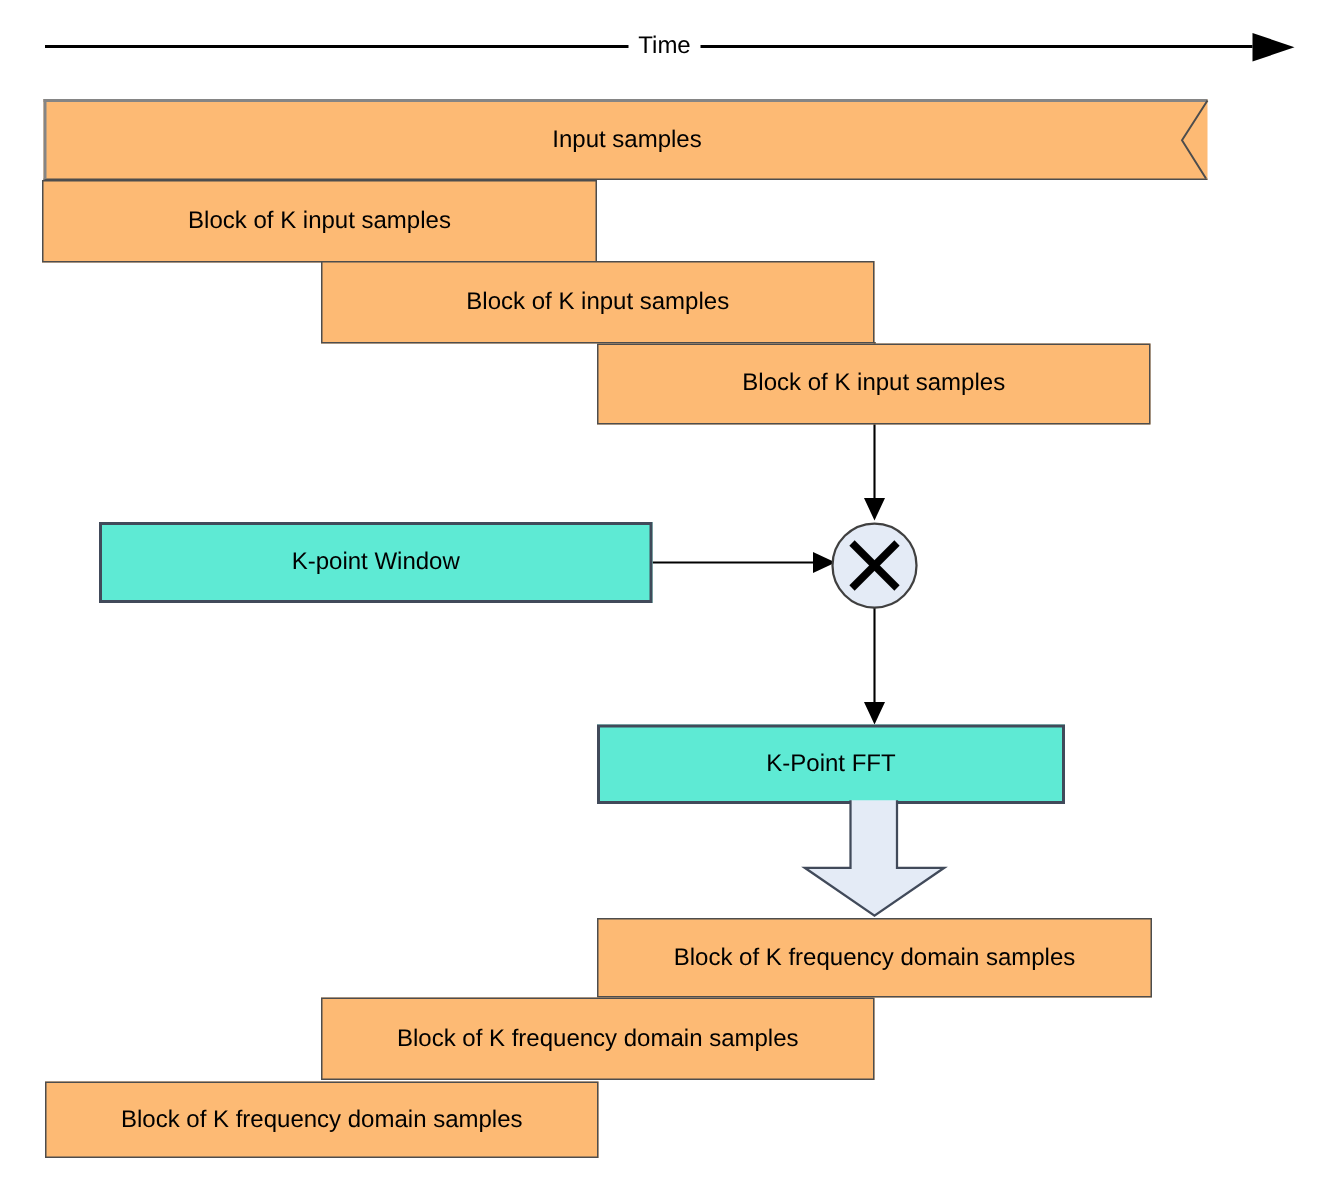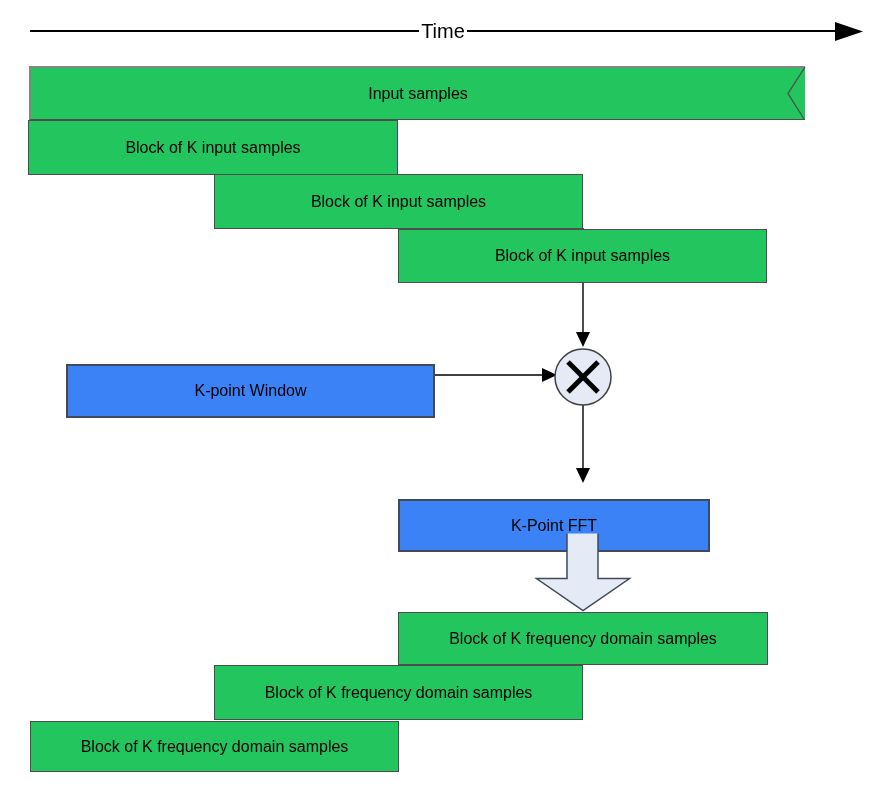--- a/index.html
+++ b/index.html
@@ -6,35 +6,35 @@
   #stage{
     position:relative;width:882px;height:789px;background:#fff;overflow:hidden;
     font-family:"Liberation Sans",sans-serif;color:#000;
   }
   .abs{position:absolute;}
   .svg-layer{position:absolute;left:0;top:0;width:882px;height:789px;pointer-events:none;}
   .layer-under{z-index:1;}
   .layer-over{z-index:3;}
   .box{
     position:absolute;display:flex;align-items:center;justify-content:center;
-    font-size:16px;line-height:1.1;text-align:center;background:#22c55e;
+    font-size:16px;line-height:1.1;text-align:center;background:#fdba74;
     border:1px solid #4d4d4d;box-sizing:border-box;z-index:2;
   }
   .box.blue{
-    background:#3b82f6;border:2px solid #414a5a;margin-top:16px;
+    background:#5eead4;border:2px solid #414a5a;
   }
   #input-box{
     left:29px;top:66px;width:776px;height:54px;
     border:none;border-top:2px solid #858585;border-left:2px solid #858585;
     border-bottom:1px solid #4d4d4d;
   }
   #time-line{left:30px;top:30px;width:805px;height:2px;background:#000;z-index:2;}
   #time-label{
     left:419px;top:21px;width:48px;height:20px;background:#fff;z-index:2;
-    display:flex;align-items:center;justify-content:center;font-size:20px;
+    display:flex;align-items:center;justify-content:center;font-size:16px;
   }
   #b1{left:28px; top:120px;width:370px;height:55px;}
   #b2{left:214px;top:174px;width:369px;height:55px;}
   #b3{left:398px;top:229px;width:369px;height:54px;}
   #window-box{left:66px; top:348px;width:369px;height:54px;}
   #fft-box{left:398px;top:483px;width:312px;height:53px;}
   #f1{left:398px;top:612px;width:370px;height:53px;}
   #f2{left:214px;top:665px;width:369px;height:55px;}
   #f3{left:30px; top:721px;width:369px;height:51px;}
 </style>

